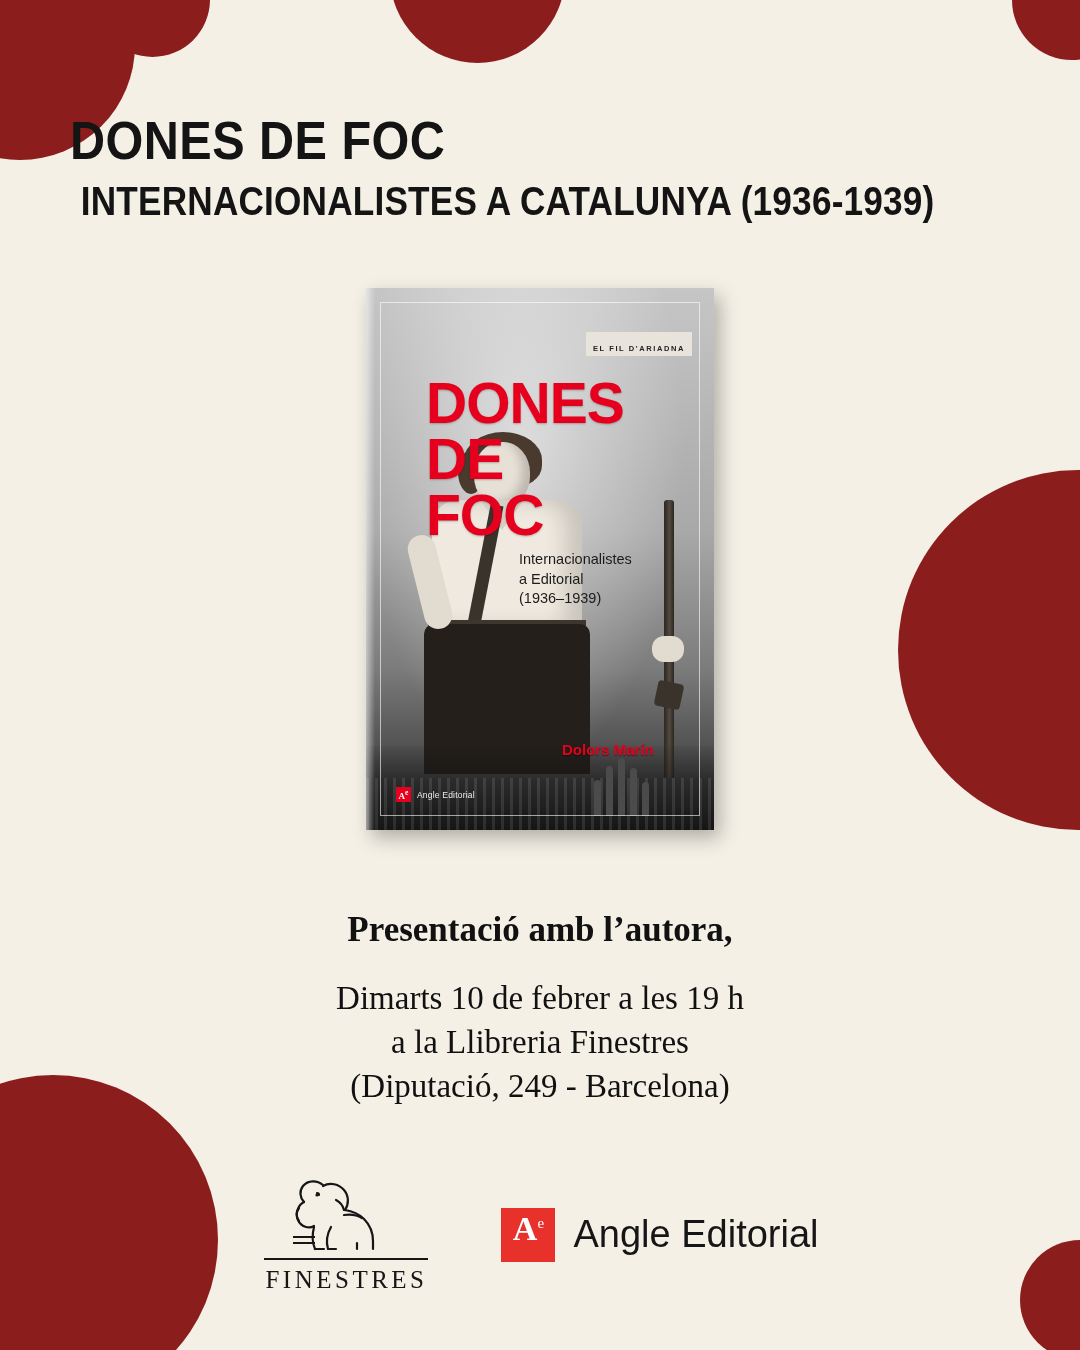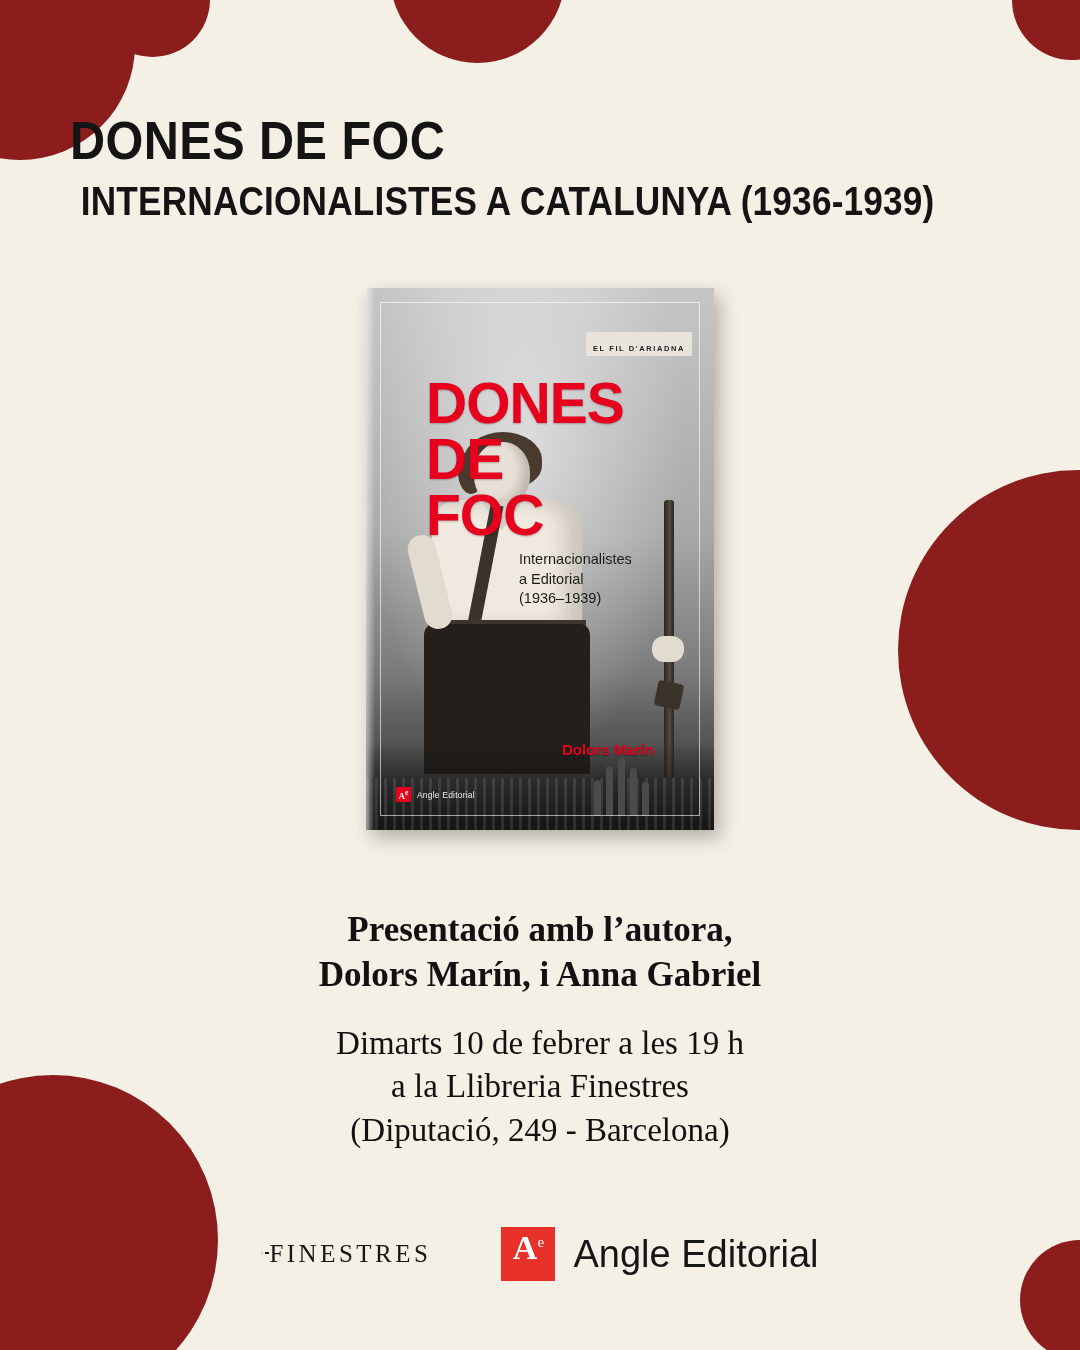--- a/index.html
+++ b/index.html
@@ -298,21 +298,21 @@
     left: 0;
     width: 100%;
     display: flex;
     align-items: center;
     justify-content: center;
     gap: 70px;
     z-index: 3;
   }
   .finestres {
     display: flex;
-    flex-direction: row;
+    flex-direction: column;
     align-items: center;
     width: 170px;
   }
   .finestres .dog { margin-bottom: 2px; }
   .finestres .rule {
     width: 164px; height: 2px; background: #161616; margin: 3px 0 6px;
   }
   .finestres .name {
     font-family: "Liberation Serif", serif;
     font-size: 25px;
@@ -415,21 +415,20 @@
         <span>A<sup>e</sup></span>
       </div>
       <div class="nm">Angle Editorial</div>
     </div>
   </div>
 </div>
 
 <div class="event">
   <div class="event-lead">
     <div>Presentació amb l’autora,</div>
-    <div>Dolors Marín, i Anna Gabriel</div>
   </div>
   <div class="event-details">
     <div>Dimarts 10 de febrer a les 19 h</div>
     <div>a la Llibreria Finestres</div>
     <div>(Diputació, 249 - Barcelona)</div>
   </div>
 </div>
 
 <div class="footer">
 

